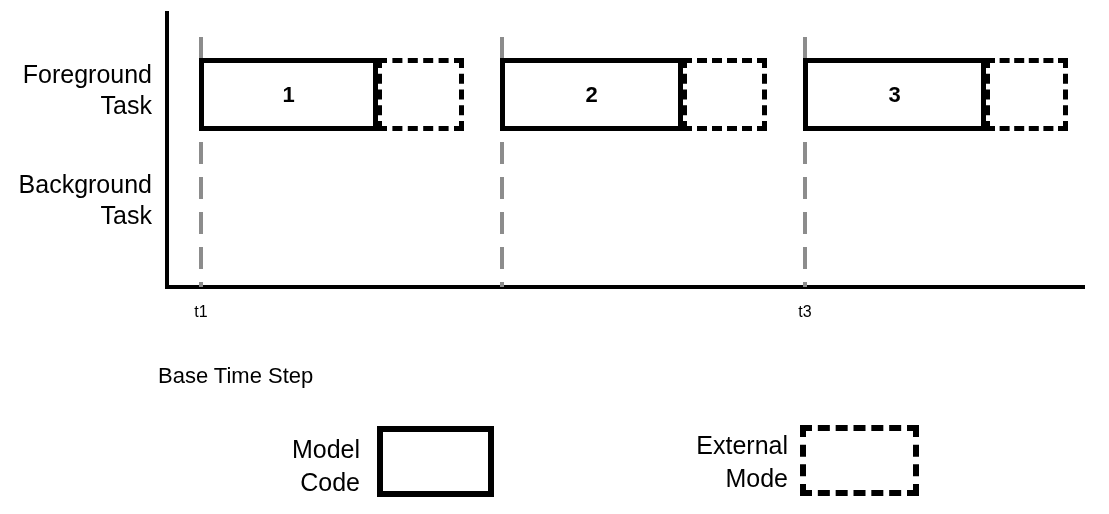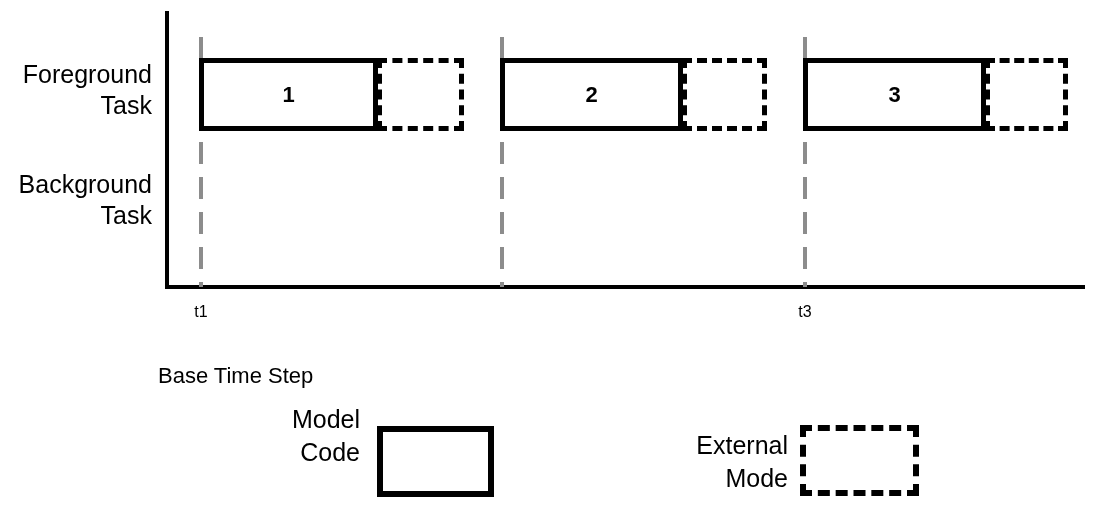--- a/index.html
+++ b/index.html
@@ -103,21 +103,21 @@
     white-space:pre-line;
   }
   .legend-box{
     position:absolute;
     box-sizing:border-box;
     background:#ffffff;
   }
   .legend-box.model{ border:6px solid #000000; }
   .legend-box.external{ border:6px dashed #000000; }
 
-  #legend-model-text{ left:120px; top:403px; }
+  #legend-model-text{ left:120px; top:433px; }
   #legend-model-box{ left:377px; top:426px; width:117px; height:71px; }
   #legend-external-text{ left:548px; top:429px; }
   #legend-external-box{ left:800px; top:425px; width:119px; height:71px; }
 </style>
 </head>
 <body>
 
 <div id="root">
 
   <div class="y-axis"></div>

